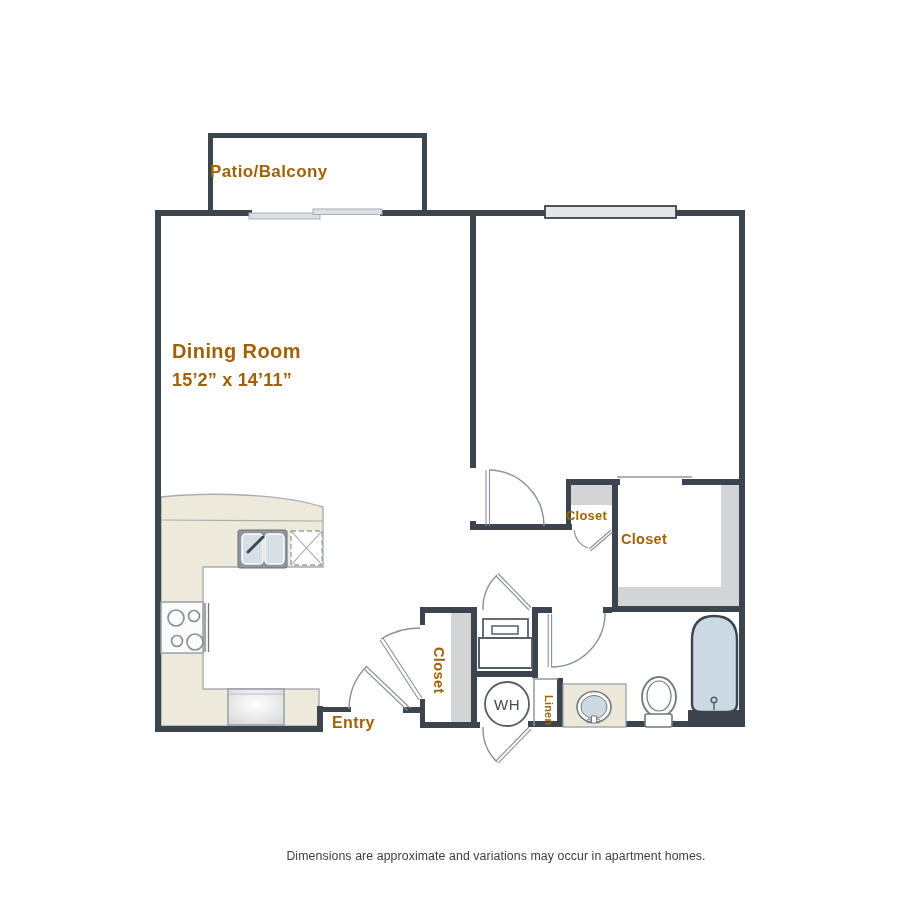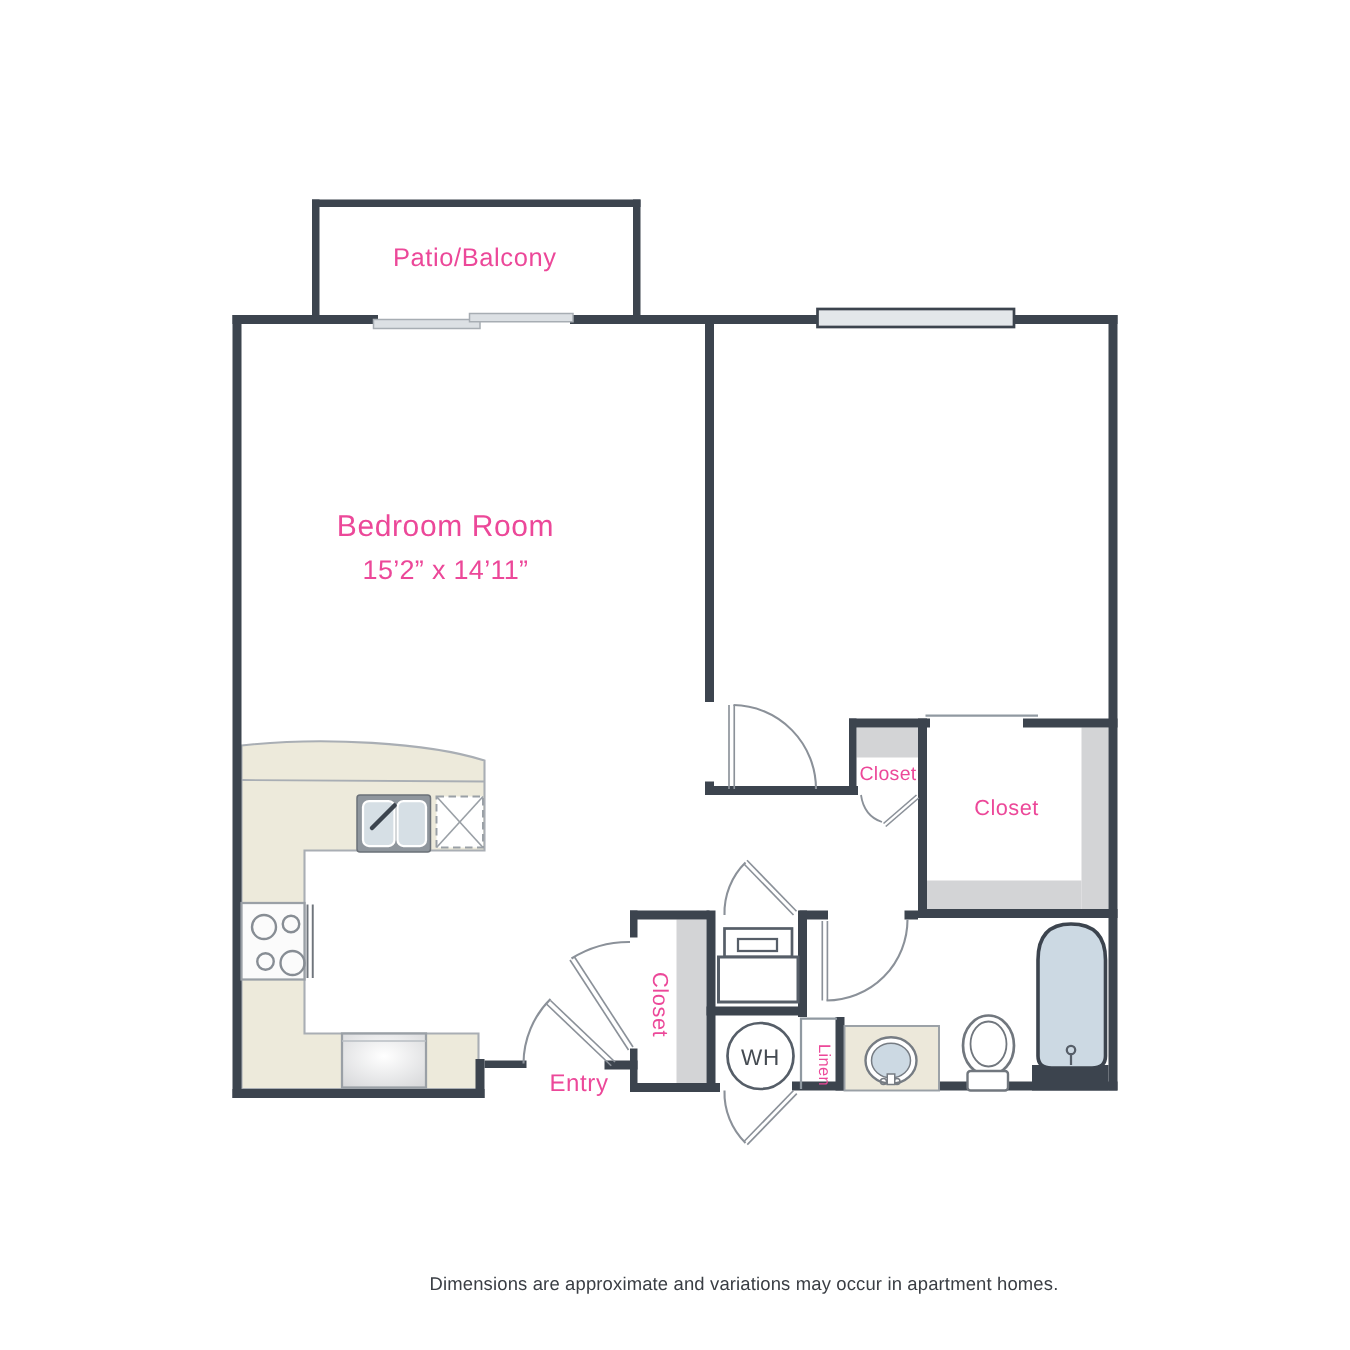--- a/index.html
+++ b/index.html
@@ -1,20 +1,20 @@
 <!DOCTYPE html>
 <html><head>
 <meta charset="utf-8">
 <style>
   html,body{margin:0;padding:0;background:#ffffff;}
   .stage{position:relative;width:900px;height:900px;background:#fff;overflow:hidden;
          font-family:"Liberation Sans", sans-serif;color:#41464d;}
   .plan-svg{position:absolute;left:0;top:0;}
-  .label{position:absolute;text-align:center;letter-spacing:.4px;color:#ec4899;
-         font-weight:400;line-height:1.55;}
+  .label{position:absolute;text-align:left;letter-spacing:.4px;color:#a16207;
+         font-weight:700;line-height:1.55;}
   .label .big{font-size:20px;}
   .label .dims{font-size:18px;letter-spacing:.2px;}
   .patio-label{font-size:17px;}
   .entry-label{font-size:16px;}
   .closet-sm{font-size:13px;letter-spacing:.2px;}
   .closet-lg{font-size:14.5px;letter-spacing:.3px;}
   .vlabel{writing-mode:vertical-rl;text-orientation:mixed;display:flex;
           align-items:center;justify-content:center;}
   .hall-closet-label{font-size:14.5px;}
   .linen-label{font-size:11px;letter-spacing:.2px;}
@@ -192,30 +192,30 @@
         <path d="M574,530 Q576,544 588,548" stroke-width="1.2"></path>
         <line x1="589" y1="549" x2="611" y2="530" stroke-width="1.1"></line>
         <line x1="590.5" y1="551" x2="612.5" y2="532" stroke-width="1.1"></line>
       </g>
     </g>
   </svg>
 
   <div class="label patio-label" style="left:210px;top:159px;width:213px;">Patio/Balcony</div>
 
   <div class="label" style="left:172px;top:336px;width:250px;">
-    <div class="big">Bedroom Room</div>
+    <div class="big">Dining Room</div>
     <div class="dims">15’2” x 14’11”</div>
   </div>
 
 
   <div class="label closet-sm" style="left:566px;top:506px;width:52px;">Closet</div>
 
   <div class="label closet-lg" style="left:621px;top:528px;width:100px;">Closet</div>
 
   <div class="label vlabel hall-closet-label" style="left:428px;top:641px;width:22px;height:58px;">Closet</div>
 
   <div class="label vlabel linen-label" style="left:540px;top:692px;width:17px;height:36px;">Linen</div>
 
-  <div class="label entry-label" style="left:356px;top:711px;width:60px;">Entry</div>
+  <div class="label entry-label" style="left:332px;top:711px;width:60px;">Entry</div>
 
   <div class="disclaimer">Dimensions are approximate and variations may occur in apartment homes.</div>
 
 </div>
 
 </body></html>

